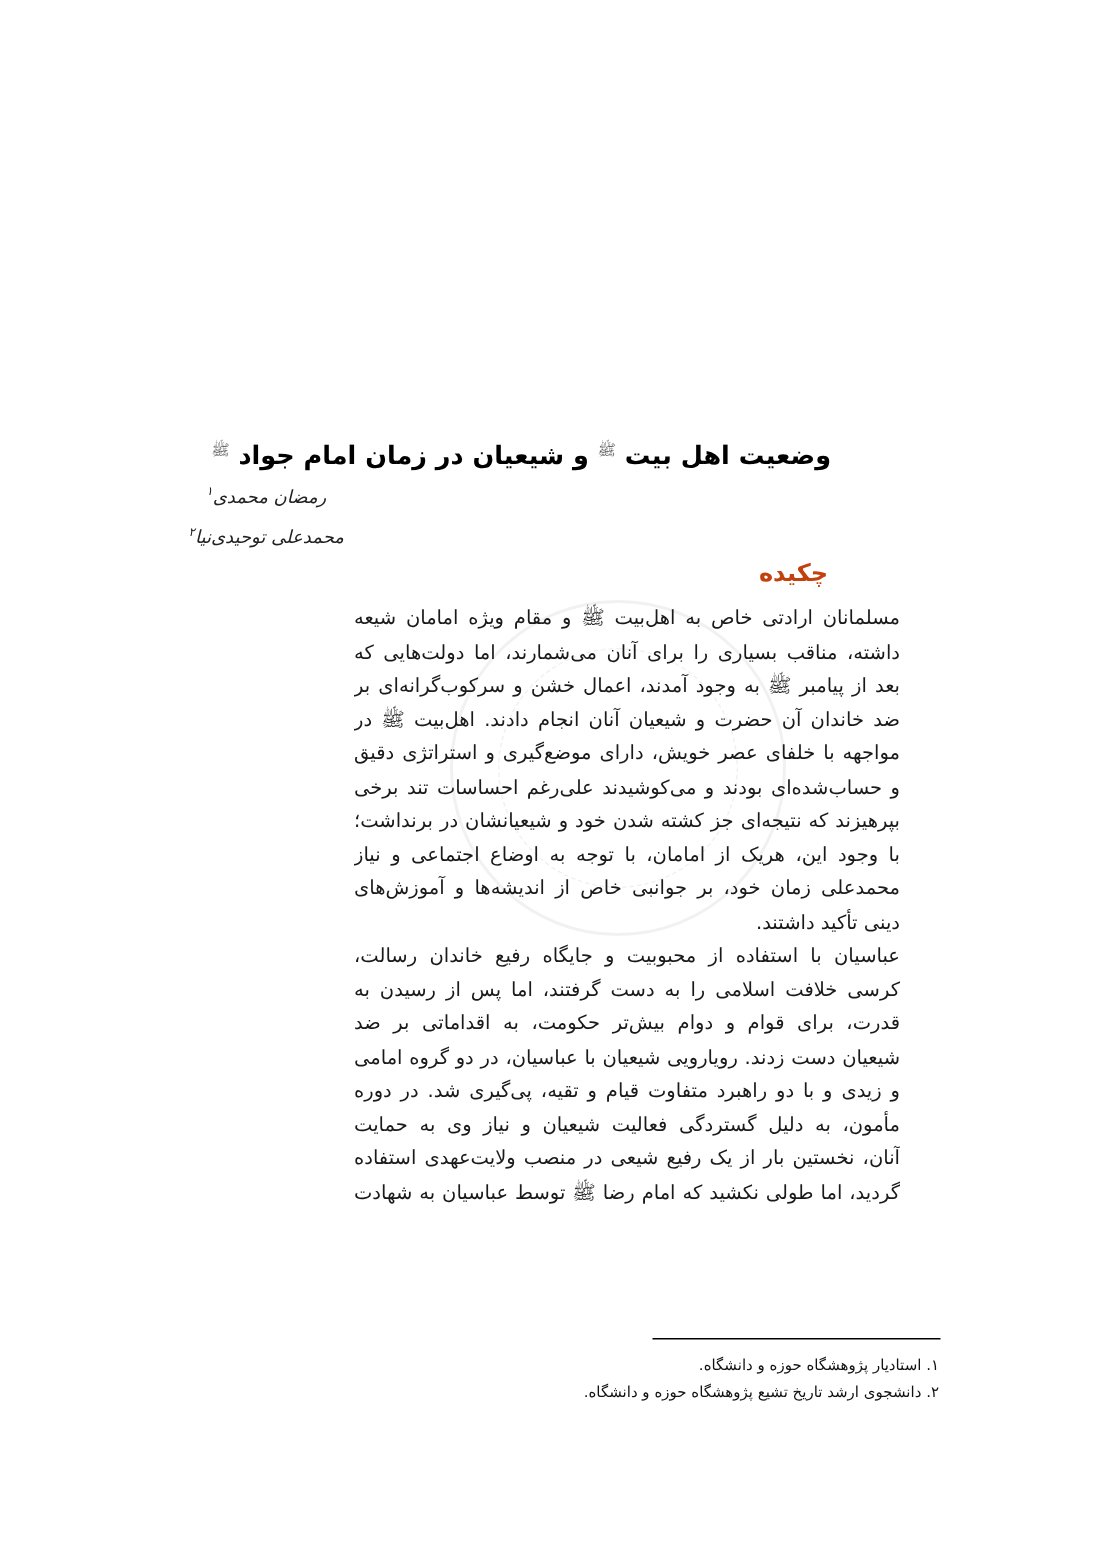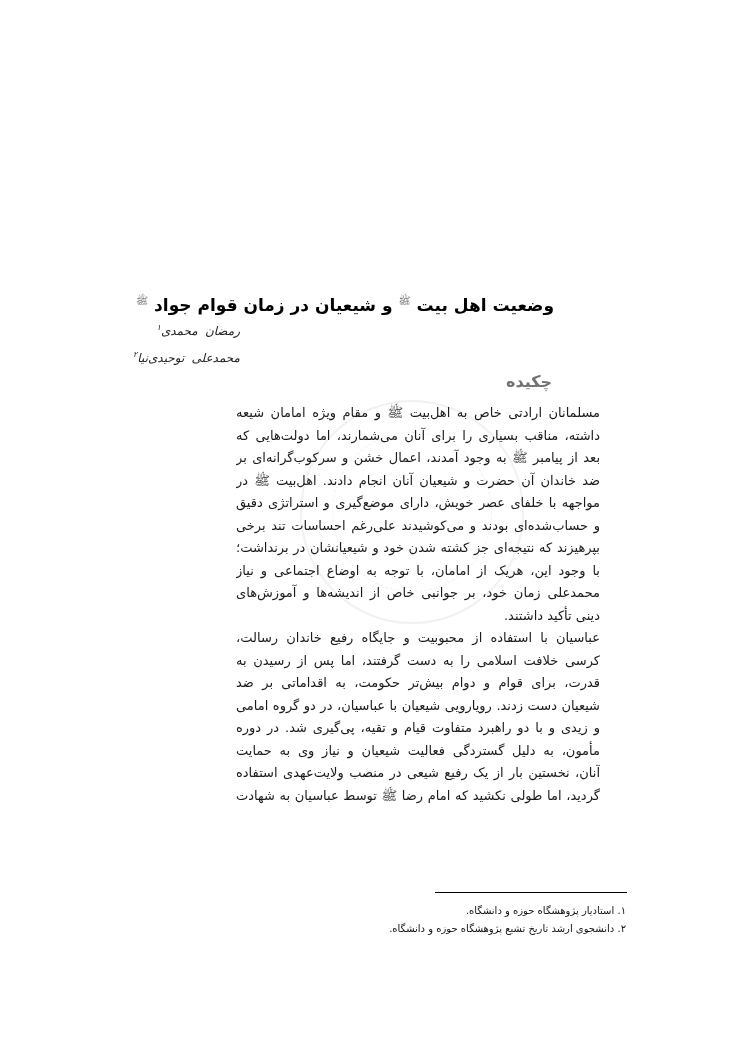--- a/index.html
+++ b/index.html
@@ -2,27 +2,27 @@
 <html><head>
   <meta charset="utf-8">
   <style>
     html, body { margin: 0; padding: 0; background: #ffffff; }
     body { width: 744px; height: 1041px; position: relative; overflow: hidden;
            font-family: "DejaVu Sans", sans-serif; color: #111; }
     .page { position: absolute; left: 0; top: 0; width: 744px; height: 1041px; background: #fff; }
     .title { position: absolute; top: 288px; right: 190px; width: 420px; direction: rtl; text-align: right;
              font-weight: bold; font-size: 17px; line-height: 26px; white-space: nowrap; color: #000; }
     .honorific { font-size: 10px; font-weight: normal; color: #555; vertical-align: super; }
-    .author { position: absolute; left: 115px; width: 125px; direction: rtl; text-align: right;
-              font-style: italic; font-size: 12px; color: #222; white-space: nowrap; font-family: Liberation Mono, monospace; }
+    .author { position: absolute; left: 115px; width: 125px; direction: rtl; text-align: center;
+              font-style: italic; font-size: 12px; color: #222; white-space: nowrap; }
     .author sup { font-size: 8px; }
     .author.a1 { top: 323px; }
     .author.a2 { top: 350px; }
     .abstract-heading { position: absolute; top: 372px; right: 192px; direction: rtl; font-weight: bold;
-                        font-size: 16px; color: #737373; }
+                        font-size: 16px; color: #c2410c; }
     .body-text { position: absolute; top: 402px; left: 188px; width: 364px; direction: rtl; text-align: justify;
                  text-align-last: justify; font-size: 13px; line-height: 22.5px; color: #1a1a1a; margin-left: 48px; }
     .body-text .line { display: block; white-space: nowrap; overflow: hidden; }
     .body-text .line.last { text-align-last: right; text-align: right; }
     .watermark { position: absolute; left: 300px; top: 400px; width: 220px; height: 220px; border-radius: 50%;
                  border: 2px solid rgba(180,180,180,0.18); pointer-events: none; }
     .watermark::after { content: ""; position: absolute; left: 30px; top: 30px; right: 30px; bottom: 30px;
                  border-radius: 50%; border: 1px dashed rgba(180,180,180,0.2); }
     .footnote-rule { position: absolute; top: 892px; left: 435px; width: 192px; height: 0; border-top: 1.5px solid #000; }
     .footnotes { position: absolute; top: 902px; right: 118px; direction: rtl; text-align: right;
@@ -30,21 +30,21 @@
     .footnotes div { white-space: nowrap; }
   </style>
 </head>
 <body>
 
 <div class="page">
 
   <div class="title">
     <span>وضعیت اهل بیت</span>
     <span class="honorific">ﷺ</span>
-    <span>و شیعیان در زمان قوام جواد</span>
+    <span>و شیعیان در زمان امام جواد</span>
     <span class="honorific">ﷺ</span>
   </div>
 
   <div class="author a1">
     <span>رمضان محمدی</span><sup>۱</sup>
   </div>
   <div class="author a2">
     <span>محمدعلی توحیدی‌نیا</span><sup>۲</sup>
   </div>
 

